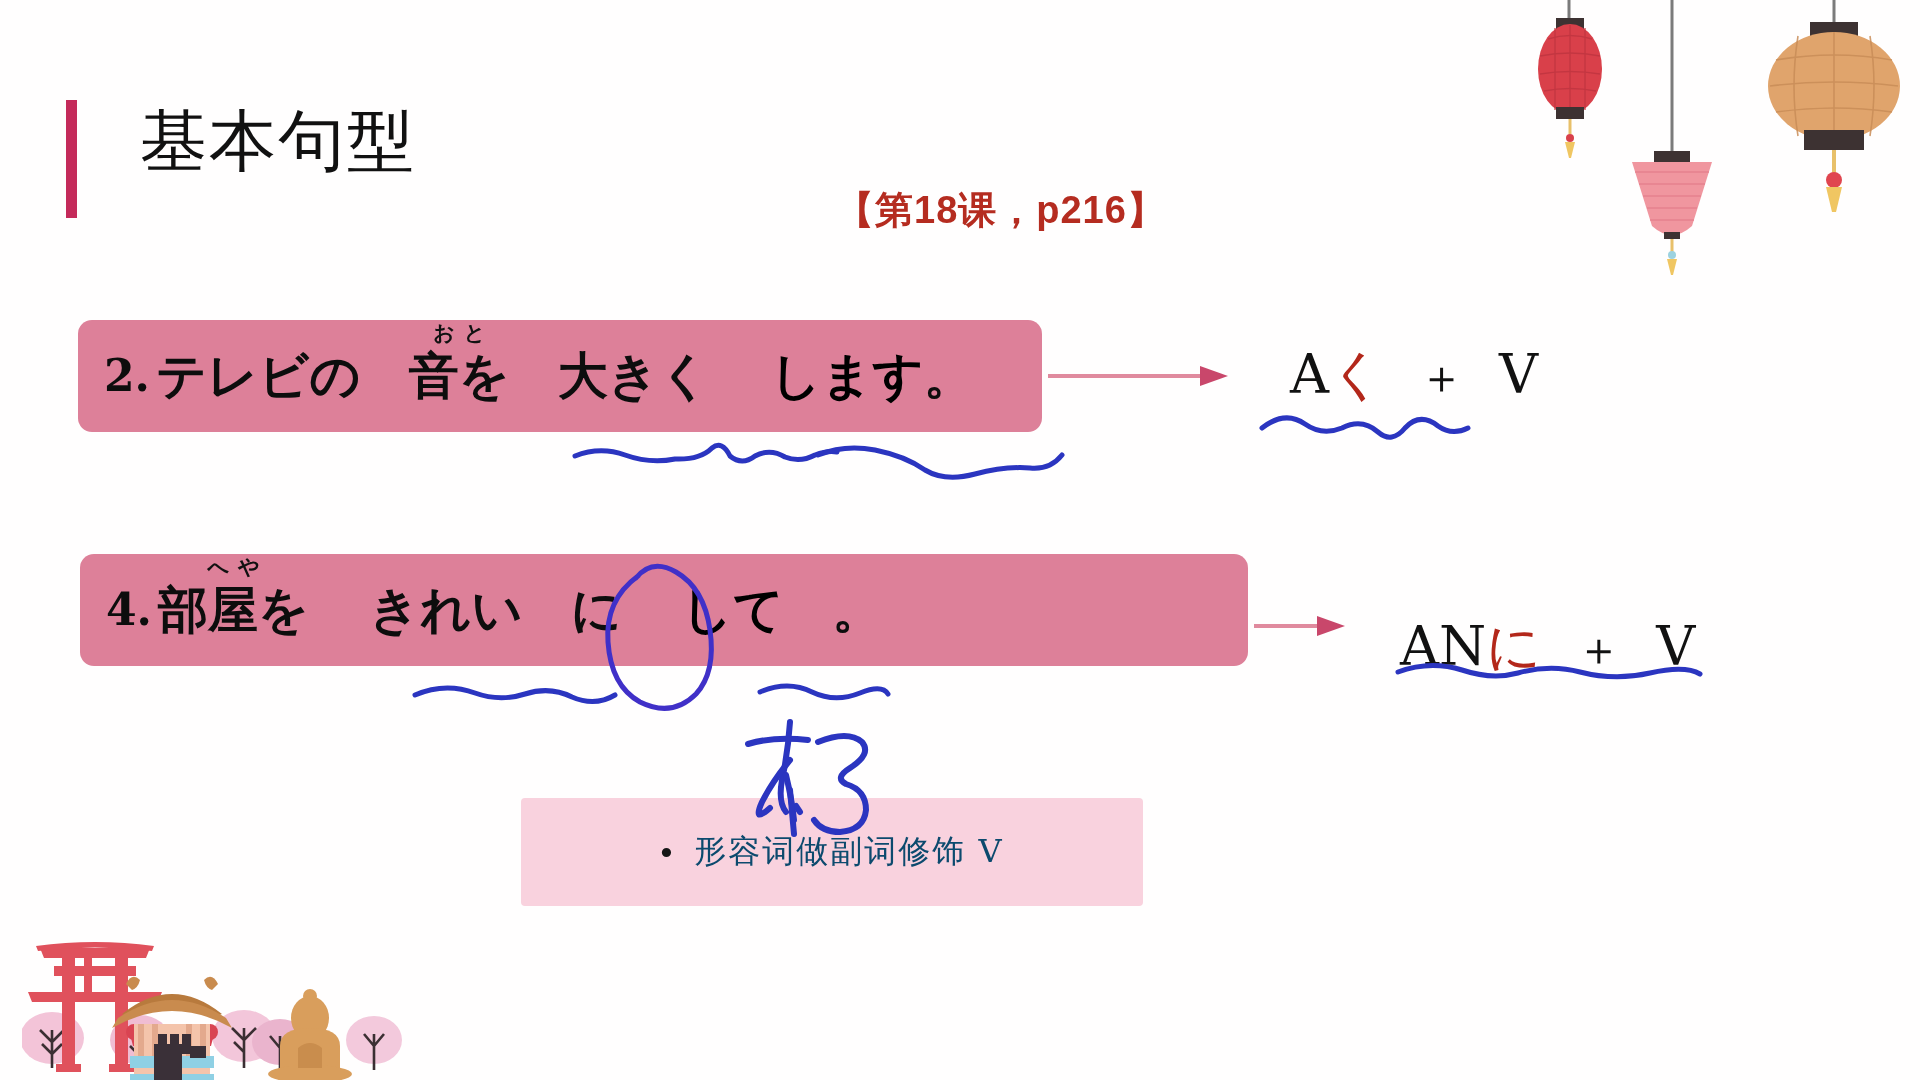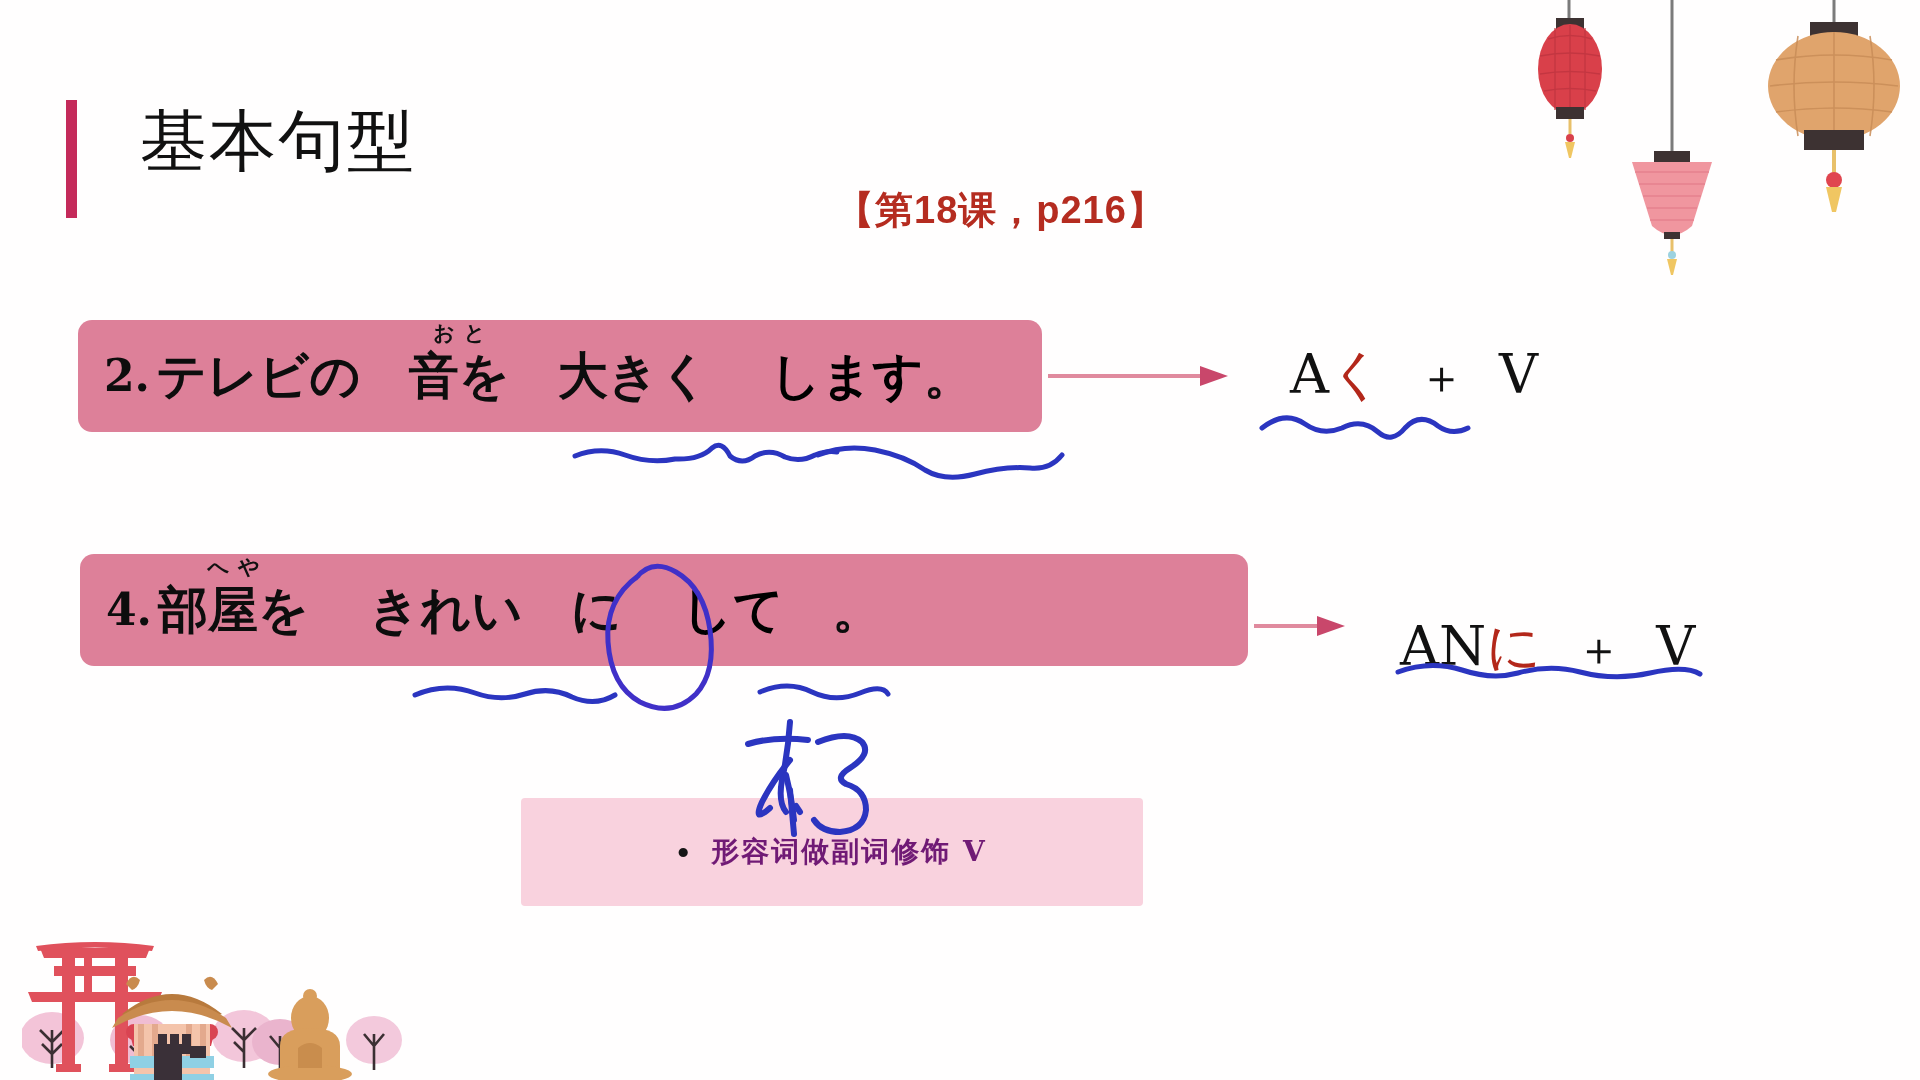--- a/index.html
+++ b/index.html
@@ -138,23 +138,23 @@
     width: 622px;
     height: 108px;
     background: #f9d2de;
     border-radius: 4px;
     display: flex;
     align-items: center;
     justify-content: center;
   }
   #note-text {
     font-family: "DejaVu Serif", "Liberation Serif", serif;
-    font-size: 28px;
-    font-weight: 700;
-    color: #701a75;
+    font-size: 32px;
+    font-weight: 400;
+    color: #0c4a6e;
     white-space: nowrap;
     letter-spacing: 2px;
   }
   #note-bullet {
     font-size: 34px;
     color: #161616;
     margin-right: 22px;
     line-height: 1;
   }
 

